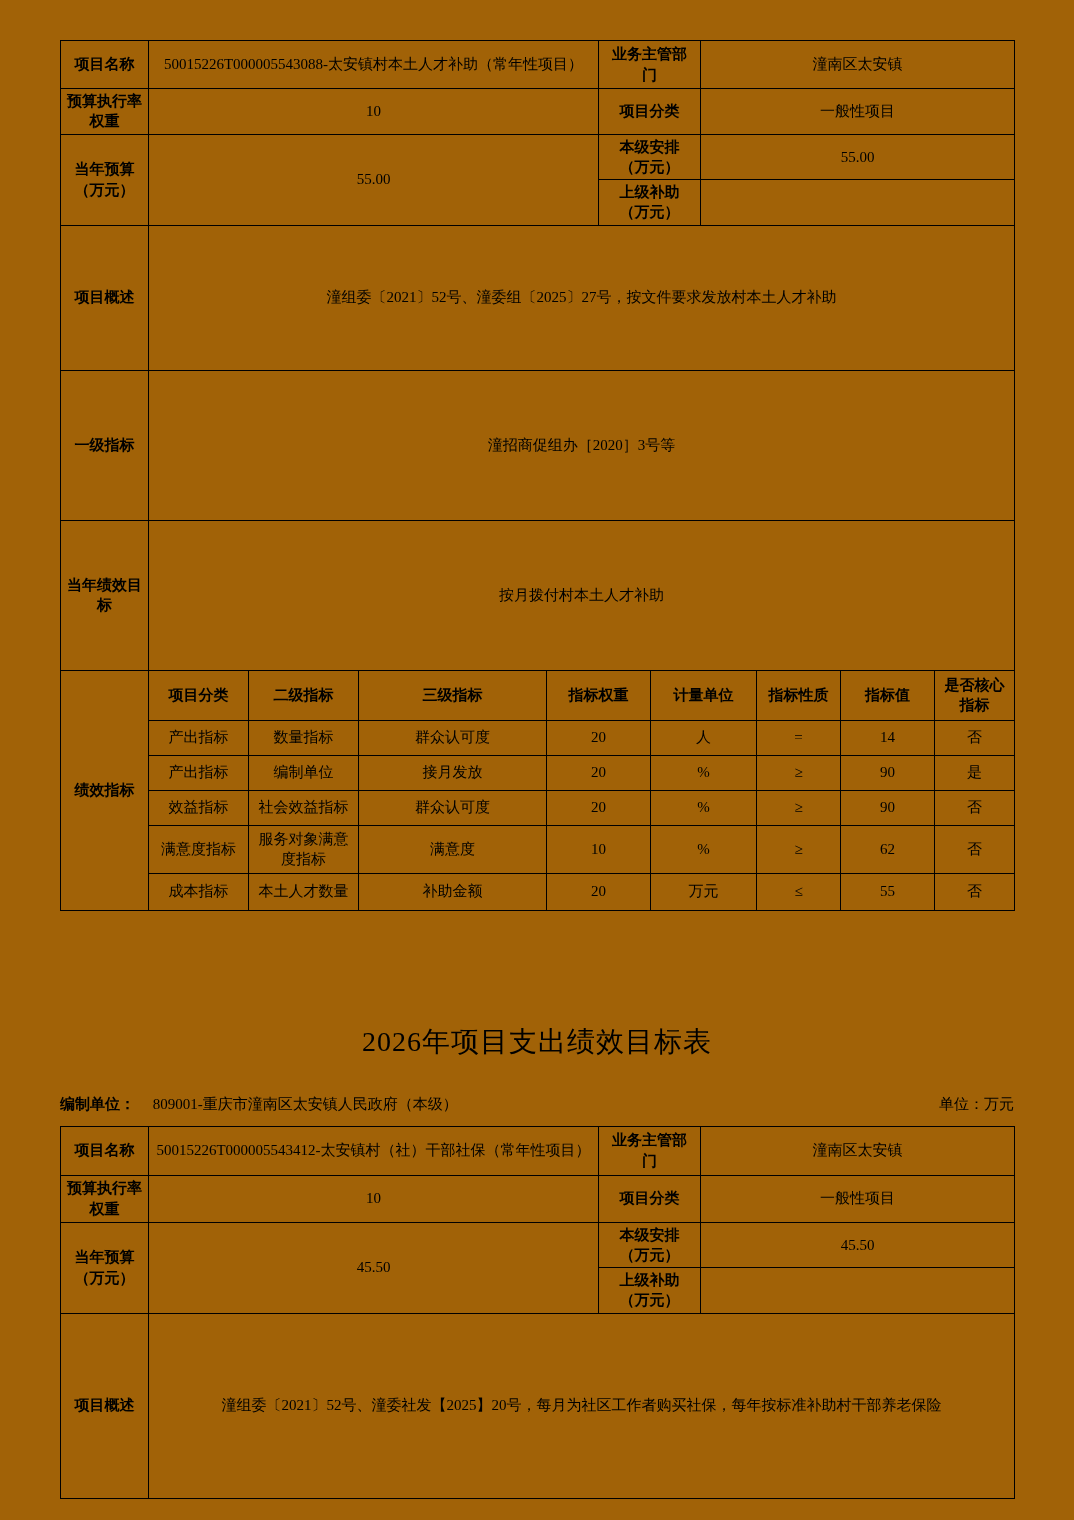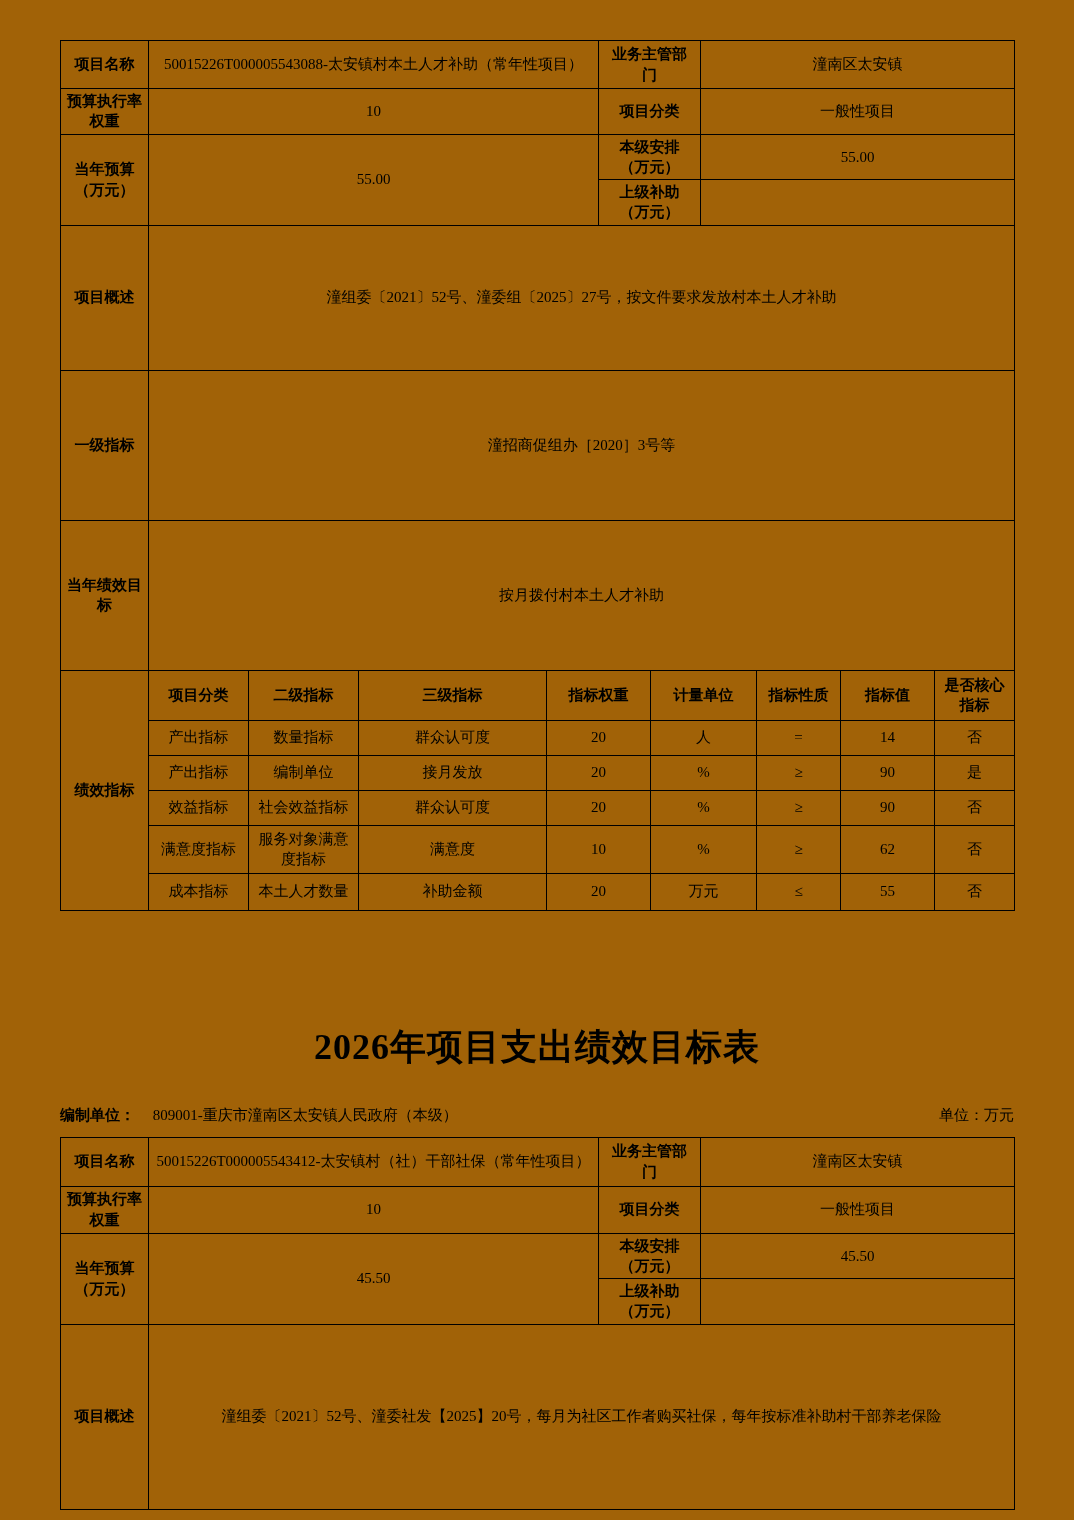--- a/index.html
+++ b/index.html
@@ -21,21 +21,21 @@
   .lbl{font-weight:bold;text-align:center;white-space:pre-line;}
   .ctr{text-align:center;}
   .lft{text-align:center;}
   .seam{margin-top:-1px;}
   
   .h48{height:48px;}  .h45{height:45px;}  .h47{height:47px;}
   .h145{height:145px;}.h150{height:150px;}.h185{height:185px;}
   .h50{height:50px;}  .h35{height:35px;}  .h37{height:37px;margin-left:14px;}  .h49{height:49px;}
   .title{
     width:954px;margin:112px 0 0 60px;
-    text-align:center;font-size:36px;font-weight:bold;
+    text-align:center;font-size:28px;font-weight:normal;
     letter-spacing:1px;
   }
   .meta-line{
     width:954px;margin:34px 0 12px 60px;
     display:flex;justify-content:space-between;align-items:flex-end;
     font-size:15px;
     text-align:center;
   }
   .meta-left .k{font-weight:bold;}
   .meta-left .v{margin-left:14px;}

